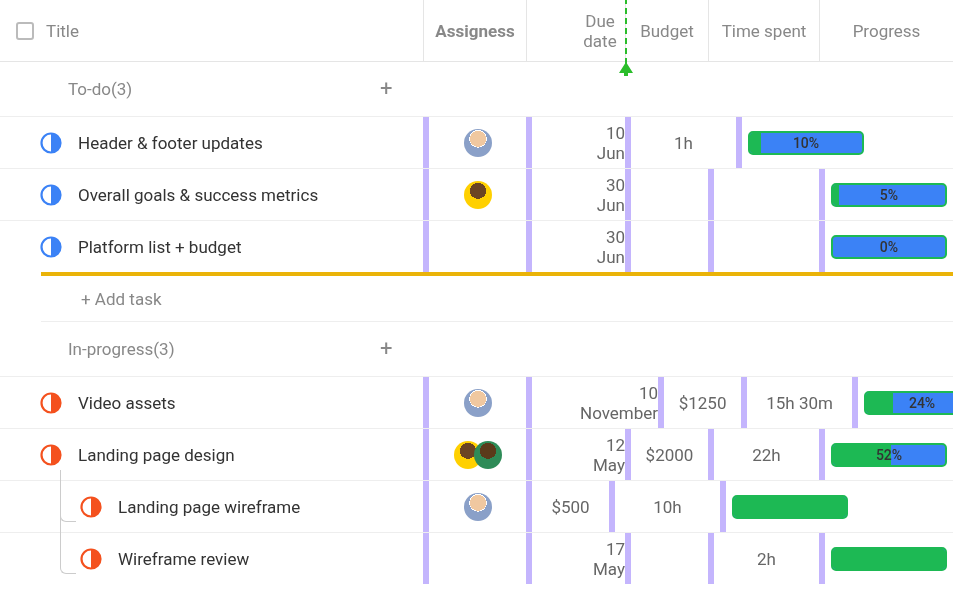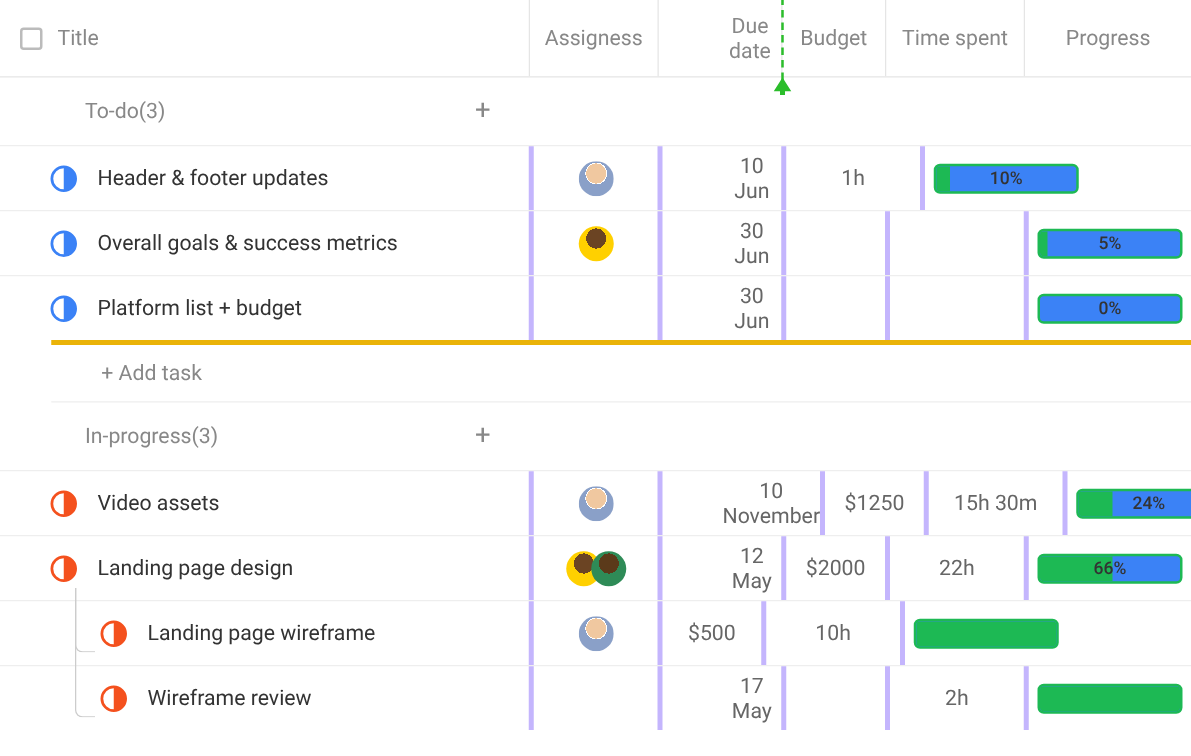--- a/index.html
+++ b/index.html
@@ -19,21 +19,21 @@
     border-bottom: 1px solid #e5e5e5;
     position: relative;
   }
   .col-title-head {
     flex: 0 0 423px;
     display: flex;
     align-items: center;
     padding-left: 16px;
     color: #888;
   }
-  .col-assignees { flex: 0 0 103px; text-align: center; }
+  .col-assignees { flex: 0 0 103px; text-align: center; font-weight: bold; }
   .col-due { flex: 0 0 99px; text-align: center; padding-left: 48px; }
   .col-budget { flex: 0 0 83px; text-align: center; }
   .col-time { flex: 0 0 111px; text-align: center; }
   .col-progress { flex: 0 0 134px; text-align: center; }
   .head-cell {
     color: #888;
     border-left: 1px solid #e5e5e5;
     height: 100%;
     display: flex;
     align-items: center;
@@ -95,26 +95,27 @@
     position: relative;
   }
   .task-row.child .col-title { padding-left: 80px; }
   .status-circle {
     width: 22px; height: 22px;
     margin-right: 16px;
     flex-shrink: 0;
   }
   .task-name { color: #333; }
   .cell {
-    border-left: 4px solid #c4b5fd;
+    border-left: 6px solid #c4b5fd;
     height: 100%;
     display: flex;
     align-items: center;
     justify-content: center;
     color: #666;
+    text-align: right;
   }
   .add-task-row {
     height: 50px;
     display: flex;
     align-items: center;
     padding-left: 40px;
     color: #888;
     border-top: 4px solid #eab308;
     border-bottom: 1px solid #eee;
     margin-left: 41px;
@@ -310,21 +311,21 @@
             <span class="avatar av-b"></span>
             <span class="avatar av-c"></span>
           </span>
       </div>
       <div class="cell col-due">12 May</div>
       <div class="cell col-budget">$2000</div>
       <div class="cell col-time">22h</div>
       <div class="cell col-progress">
           <div class="progress-wrap ">
     <div class="progress-fill" style="width:52%"></div>
-    <div class="progress-text">66%</div>
+    <div class="progress-text">52%</div>
   </div>
         </div>
     </div>
       <div class="task-row child">
       <div class="col-title">
         <span class="tree-line "></span>
         <svg class="status-circle" viewBox="0 0 22 22">
     <circle cx="11" cy="11" r="9.5" fill="none" stroke="#f4511e" stroke-width="2.2"></circle>
     <path d="M11 1.5 A9.5 9.5 0 0 1 11 20.5 Z" fill="#f4511e"></path>
   </svg>

